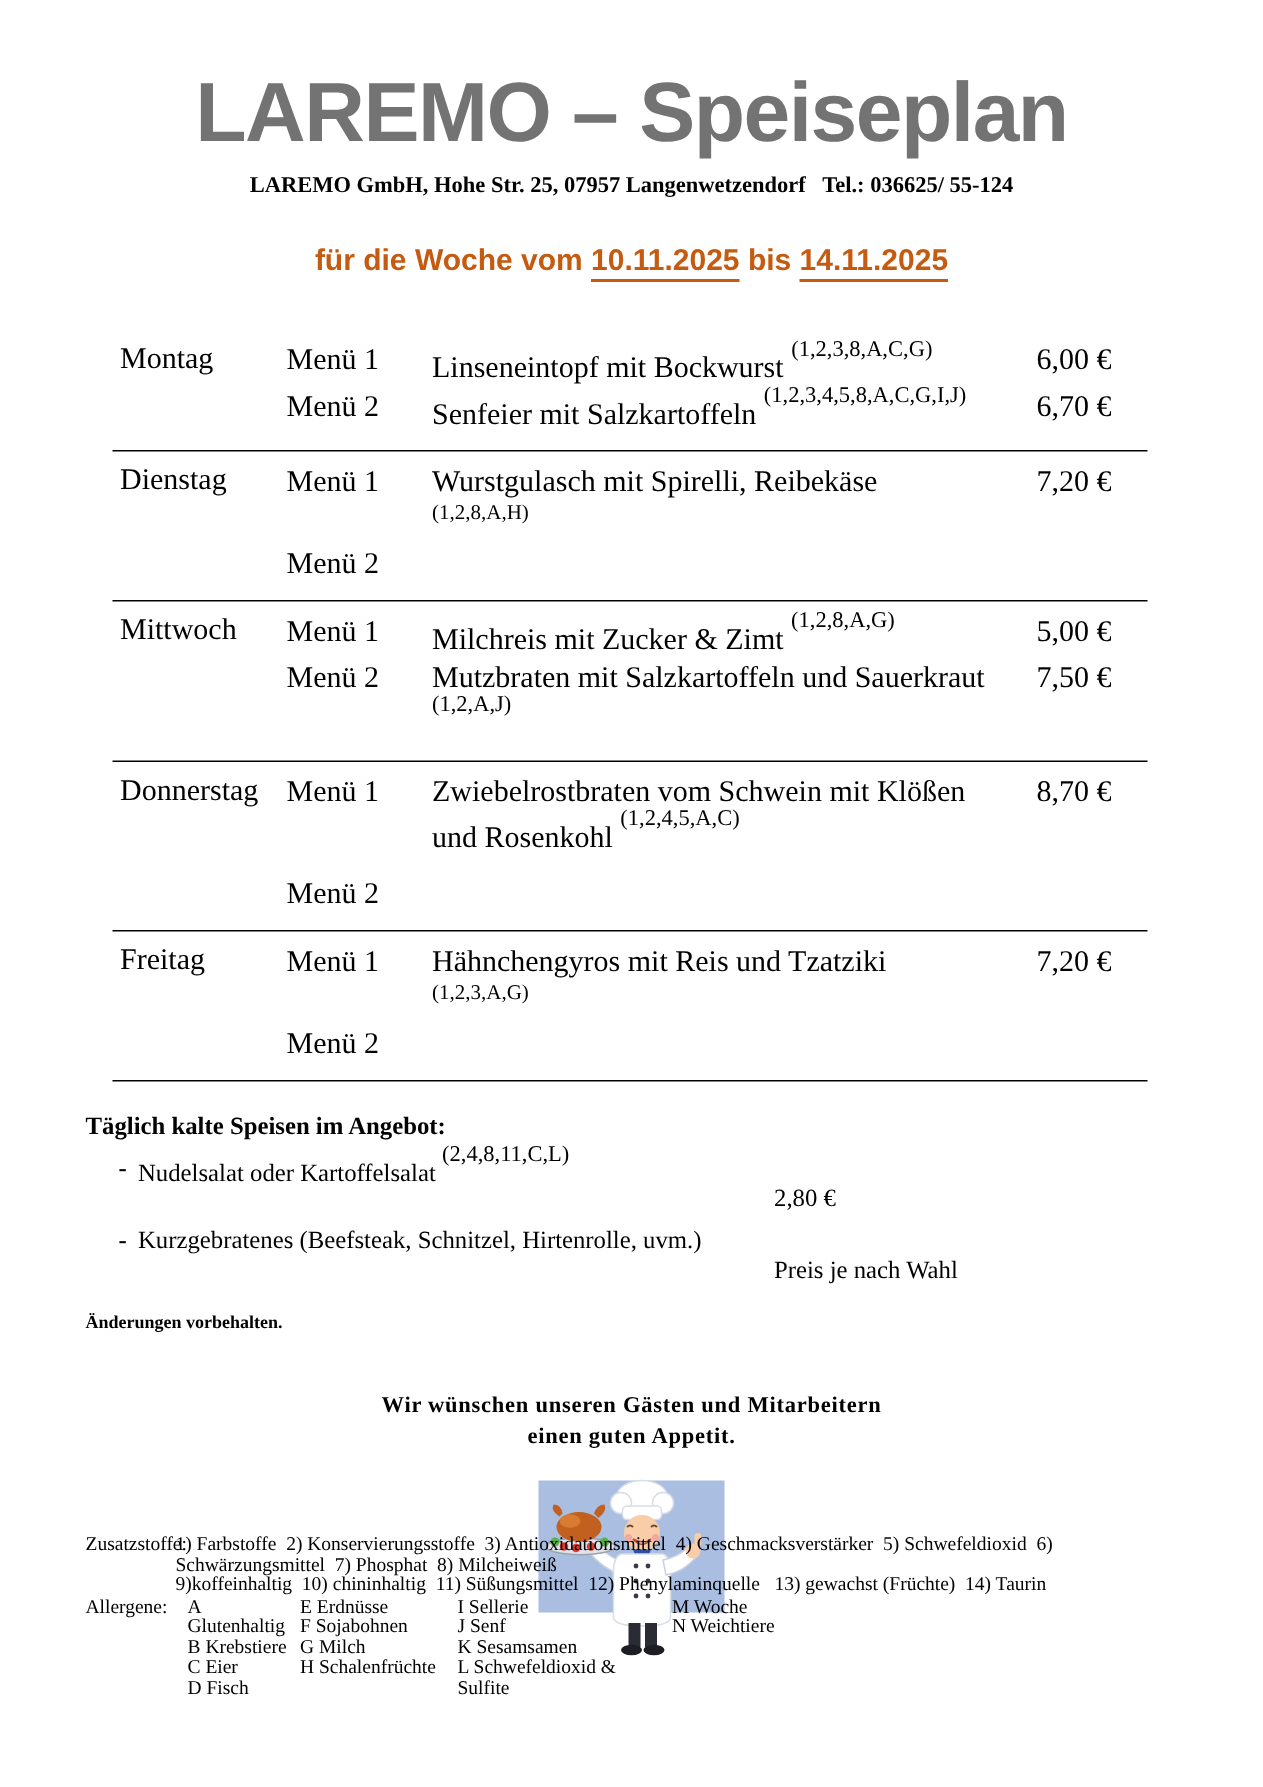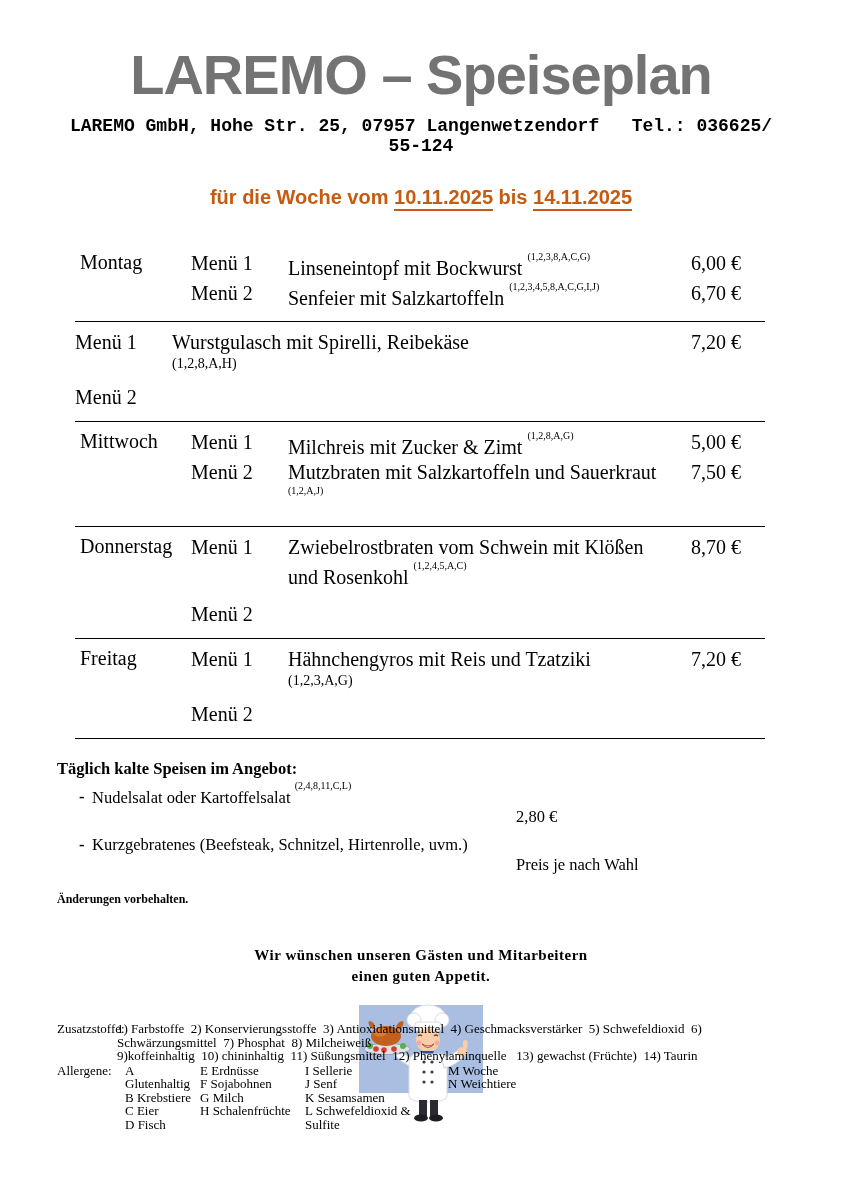--- a/index.html
+++ b/index.html
@@ -9,42 +9,42 @@
     font-family:"Liberation Serif", serif; color:#000;
     padding:42px 57px 0 57px; position:relative;
   }
 
   
   .title {
     font-family:"Liberation Sans", sans-serif; font-weight:bold;
     font-size:56px; letter-spacing:-1px; color:#737373; text-align:center;
   }
   .address {
-    font-family:Liberation Mono, monospace; font-weight:bold;
-    font-size:18px; text-align:center; margin-top:9px; white-space:pre-wrap;
+    font-family:Liberation Serif, serif; font-weight:bold;
+    font-size:15px; text-align:center; margin-top:9px; white-space:pre-wrap;
   }
   .week {
     font-family:"Liberation Sans", sans-serif; font-weight:bold;
     font-size:20px; color:#C55A11; text-align:center; margin-top:30px;
   }
   .week u { text-decoration:none; border-bottom:2px solid #C55A11; padding-bottom:1px; }
 
   
   .menu-table { margin:34px 0 0 18px; width:690px; font-size:20px; }
   .day-block {
     display:flex; border-bottom:1.5px solid #000;
     padding:8px 0 11px 0;
   }
   .day-col { width:116px; flex:none; padding-left:5px; }
   .rows { flex:1; display:flex; flex-direction:column; }
   .menu-row { display:flex; line-height:25px; }
   .menu-row.mt { margin-top:13px; }
   .menu-label { width:97px; flex:none; }
   .dish { width:388px; flex:none; }
-  .codes-sup { font-size:10px; position:relative; top:-7px; letter-spacing:0; }
+  .codes-sup { font-size:15px; position:relative; top:-7px; letter-spacing:0; }
   .codes-line { font-size:14px; line-height:17px; }
   .price { margin-left:auto; width:74px; flex:none; white-space:nowrap; }
 
   
   .offers { margin-top:20px; }
   .offers-heading { font-weight:bold; font-size:16.5px; }
   .offer-row { display:flex; font-size:16.5px; margin-top:8px; }
   .offer-bullet { font-weight:bold; margin-left:22px; width:13px; flex:none; }
   .offer-text { width:424px; flex:none; }
   .offer-price { flex:none;margin-top:20px; }
@@ -92,20 +92,21 @@
       </div>
       <div class="menu-row">
         <div class="menu-label">Menü 2</div>
         <div class="dish"><span>Senfeier mit Salzkartoffeln</span> <sup class="codes-sup">(1,2,3,4,5,8,A,C,G,I,J)</sup></div>
         <div class="price">6,70 €</div>
       </div>
     </div>
   </div>
 
   <div class="day-block">
+    <div class="day-col">Dienstag</div>
     <div class="rows">
       <div class="menu-row">
         <div class="menu-label">Menü 1</div>
         <div class="dish"><span>Wurstgulasch mit Spirelli, Reibekäse</span>
           <div class="codes-line">(1,2,8,A,H)</div>
         </div>
         <div class="price">7,20 €</div>
       </div>
       <div class="menu-row mt">
         <div class="menu-label">Menü 2</div>

